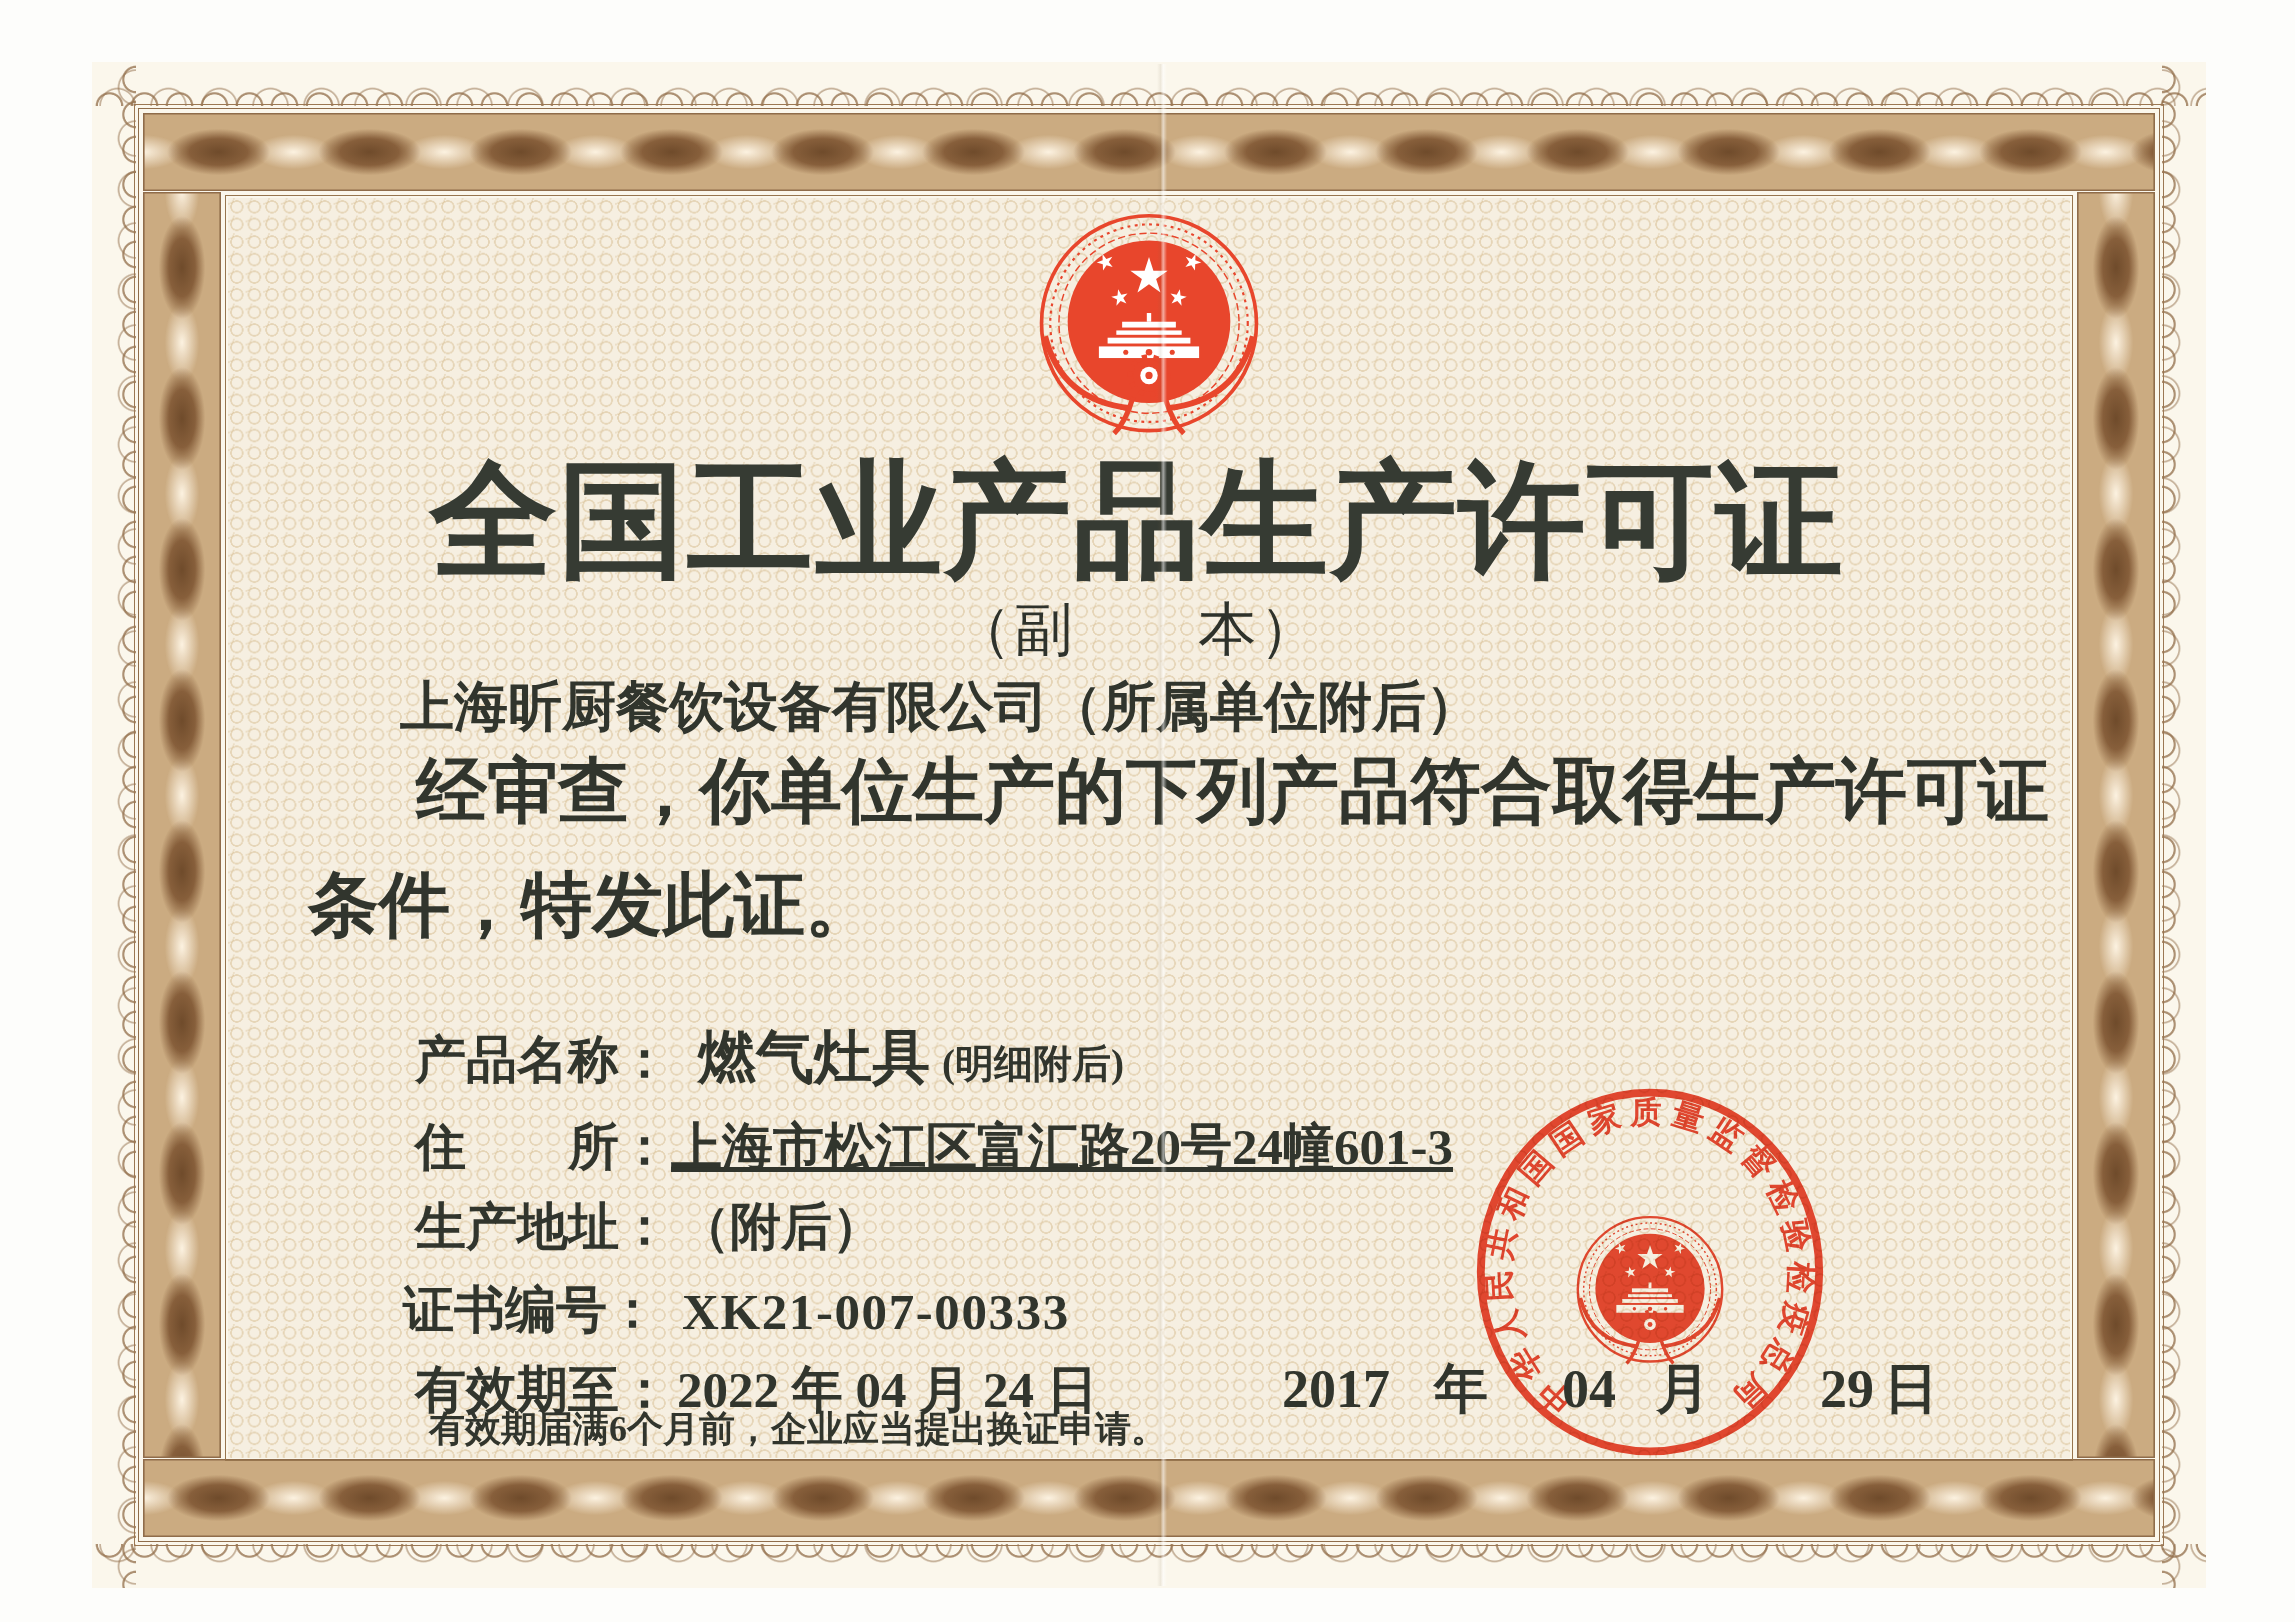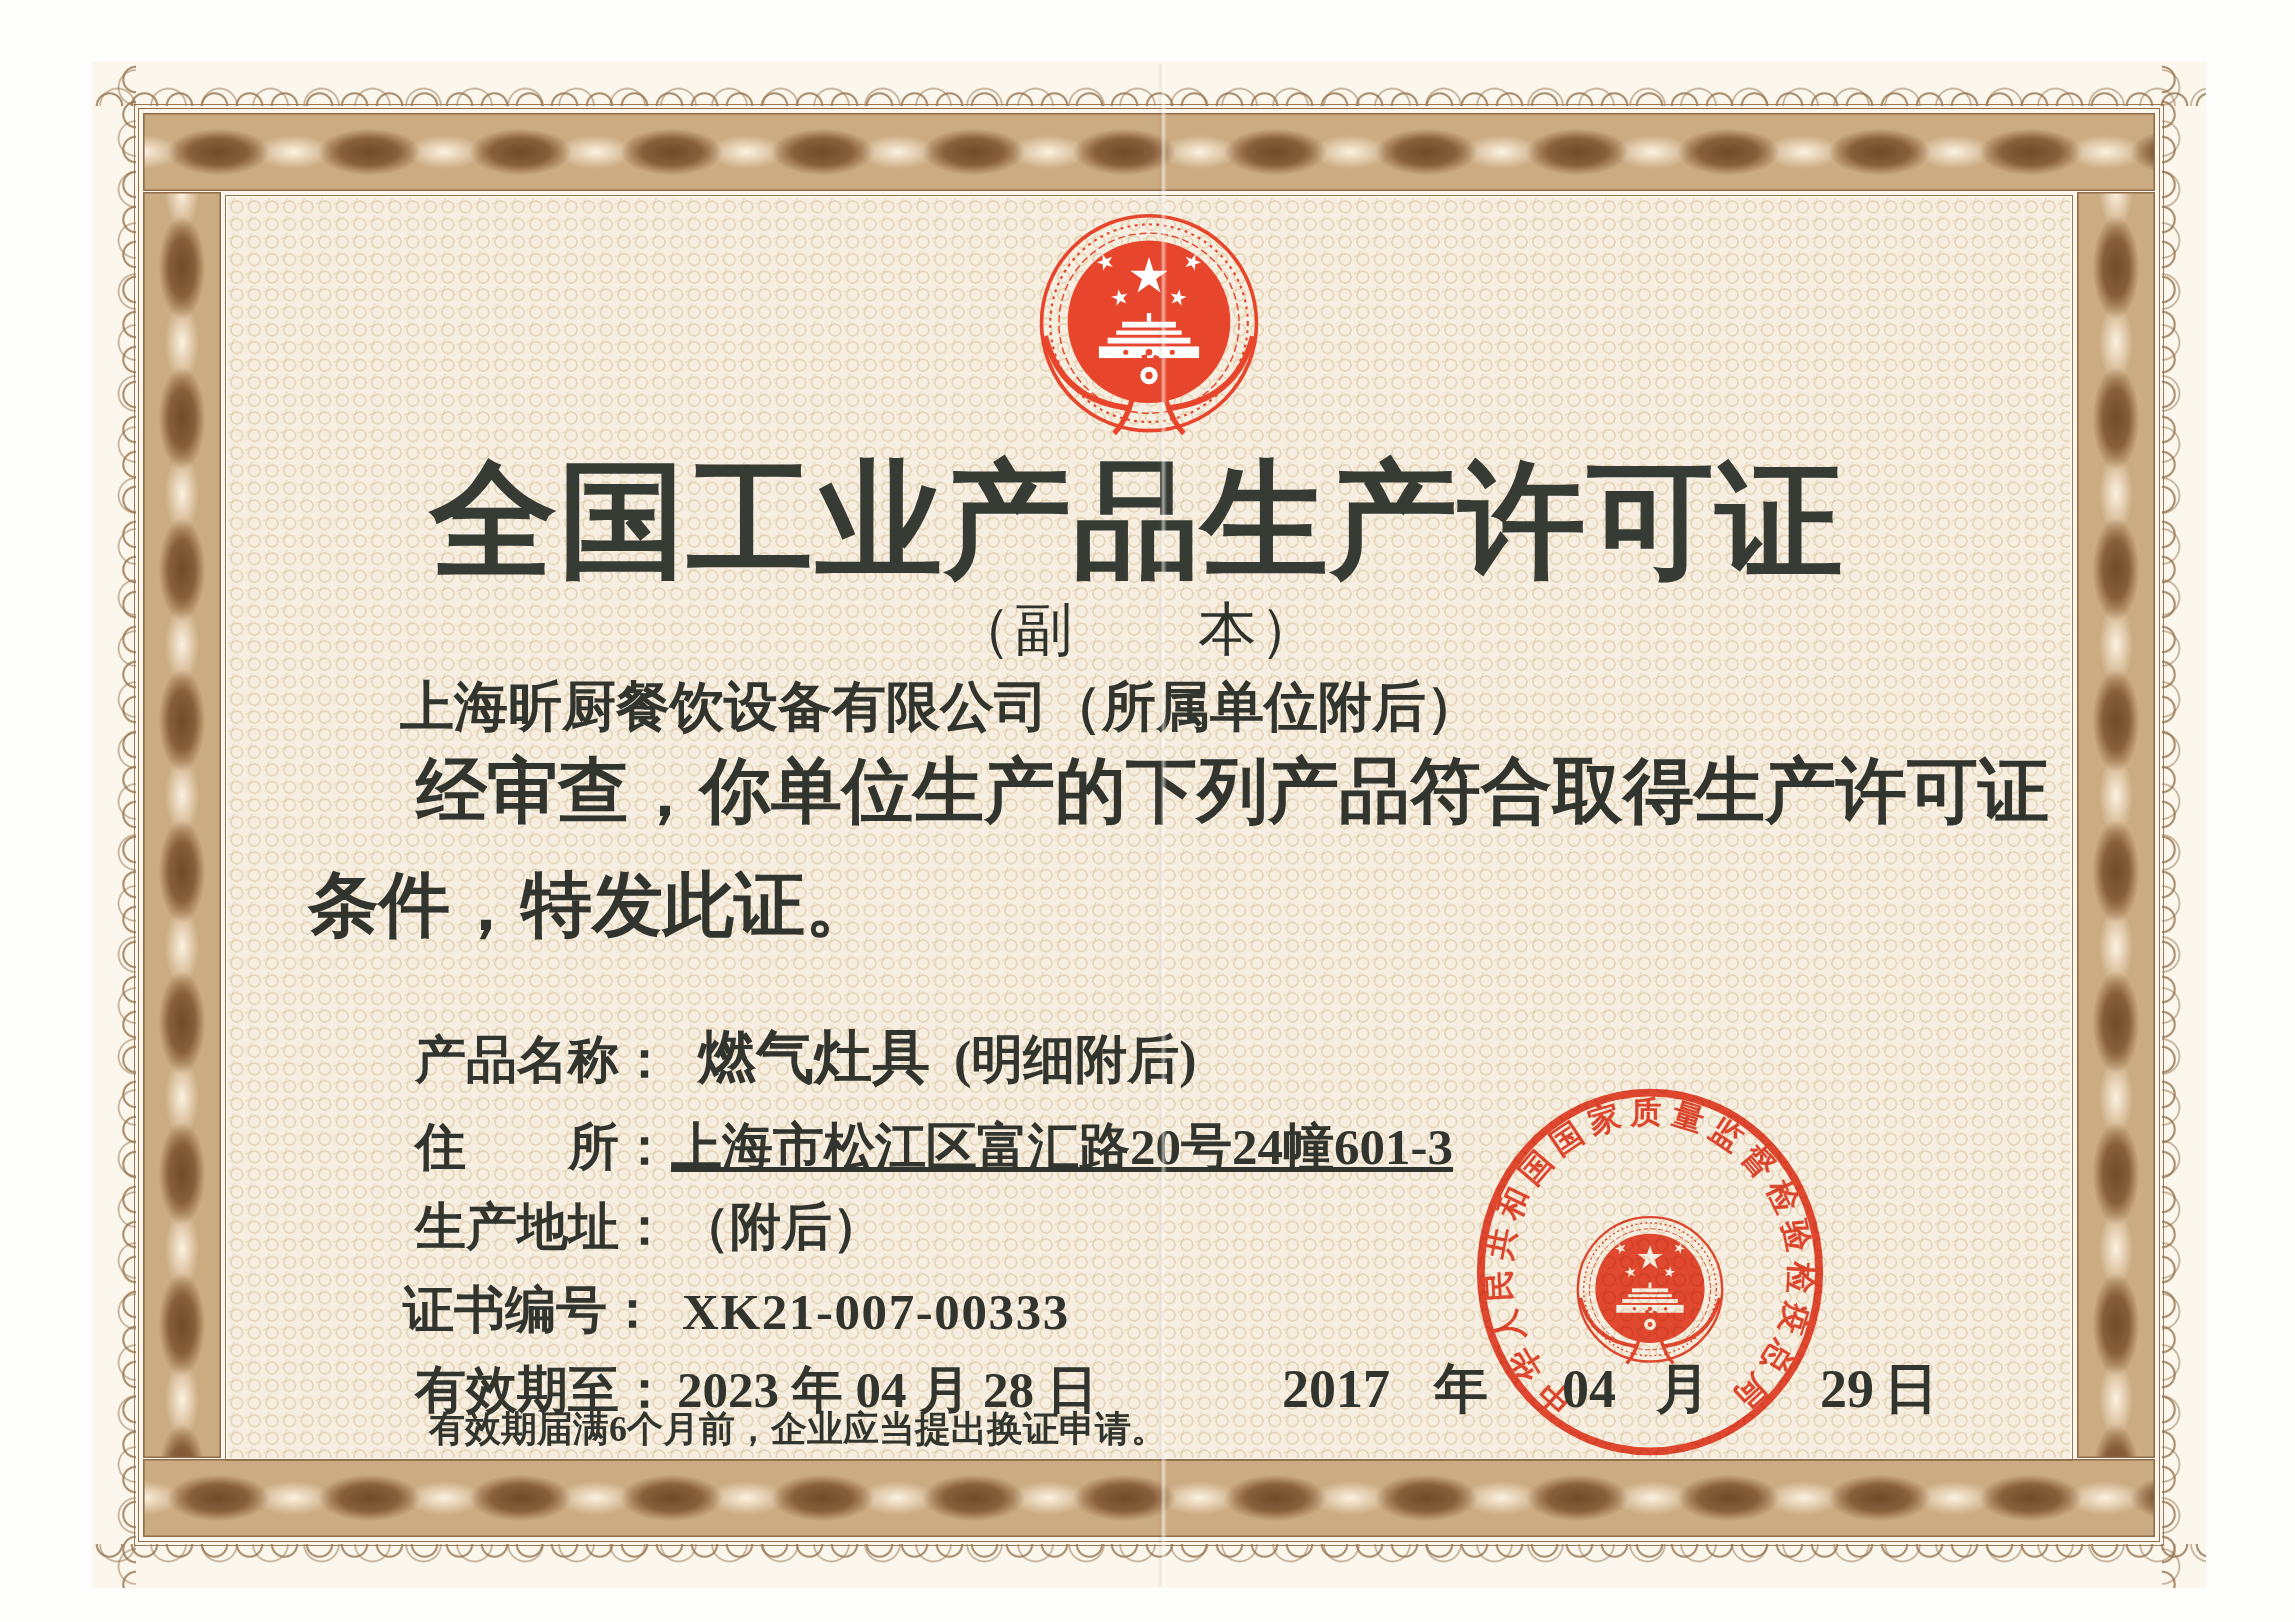--- a/index.html
+++ b/index.html
@@ -57,21 +57,21 @@
   
   .txt{color:#31352d;font-weight:700;white-space:nowrap;line-height:1.08;text-align:right;}
   .title{left:256px;top:453px;width:1762px;text-align:center;font-size:127px;letter-spacing:1.6px;color:#363b33;z-index:2;}
   .subtitle{left:256px;top:599px;width:1762px;text-align:center;font-size:58px;font-weight:400;letter-spacing:3.2px;color:#2e322b;}
   .company{left:400px;top:678px;font-size:54px;}
   .body1{left:416px;top:753px;font-size:71px;}
   .body2{left:308px;top:867px;font-size:71px;}
   .flabel{font-size:51px;}
   .fvalue{font-size:51px;}
   .product-value{font-size:58px;}
-  .product-note{font-size:52px;margin-left:24px;}
+  .product-note{font-size:39px;margin-left:12px;}
   .certno-value{font-size:51px;letter-spacing:1.6px;}
   .datebit{font-size:54px;z-index:4;}
   .note{left:429px;top:1410px;font-size:36px;z-index:4;}
 
   .emblem{left:1029px;top:207px;width:240px;height:236px;z-index:2;}
   .seal{left:1469px;top:1083px;width:362px;height:378px;z-index:3;mix-blend-mode:multiply;opacity:.96;}
 </style>
 </head>
 <body>
 
@@ -147,21 +147,21 @@
   <div class="abs txt flabel nowrap" style="left:415px;top:1120px;">住　　所：</div>
   <div class="abs txt fvalue nowrap" style="left:671px;top:1120px;text-decoration:underline;">上海市松江区富汇路20号24幢601-3</div>
 
   <div class="abs txt flabel nowrap" style="left:415px;top:1200px;">生产地址：</div>
   <div class="abs txt fvalue nowrap" style="left:679px;top:1200px;">（附后）</div>
 
   <div class="abs txt flabel nowrap" style="left:403px;top:1283px;">证书编号：</div>
   <div class="abs txt certno-value nowrap" style="left:670px;top:1285px;margin-left:12px;">XK21-007-00333</div>
 
   <div class="abs txt flabel nowrap" style="left:415px;top:1363px;">有效期至：</div>
-  <div class="abs txt fvalue nowrap" style="left:677px;top:1363px;">2023 年 04 月 28 日</div>
+  <div class="abs txt fvalue nowrap" style="left:677px;top:1363px;">2022 年 04 月 24 日</div>
 
   <svg class="abs seal" viewBox="0 0 460 480">
     <ellipse cx="230" cy="240" rx="215" ry="228" fill="none" stroke="#e8432c" stroke-width="10"></ellipse>
     <path id="sealArc" d="M 150 410 A 178 190 0 1 1 310 410" fill="none"></path>
     <text fill="#e8432c" font-size="40" font-weight="bold" letter-spacing="10" font-family="'Liberation Serif','DejaVu Serif',serif">
       <textPath href="#sealArc" startOffset="50%" text-anchor="middle">中华人民共和国国家质量监督检验检疫总局</textPath>
     </text>
     <use href="#emblemArt" transform="translate(230,262) scale(0.62) translate(-165,-160)"></use>
   </svg>
 

